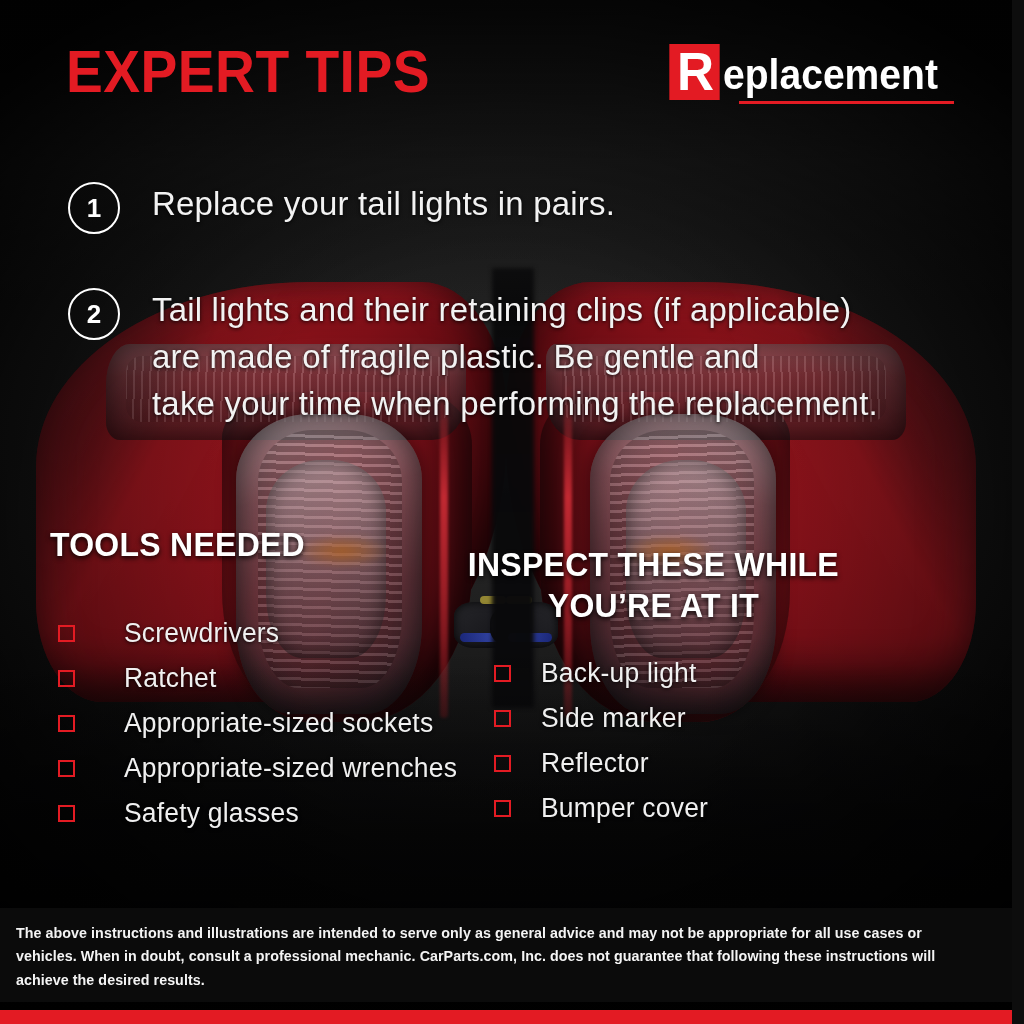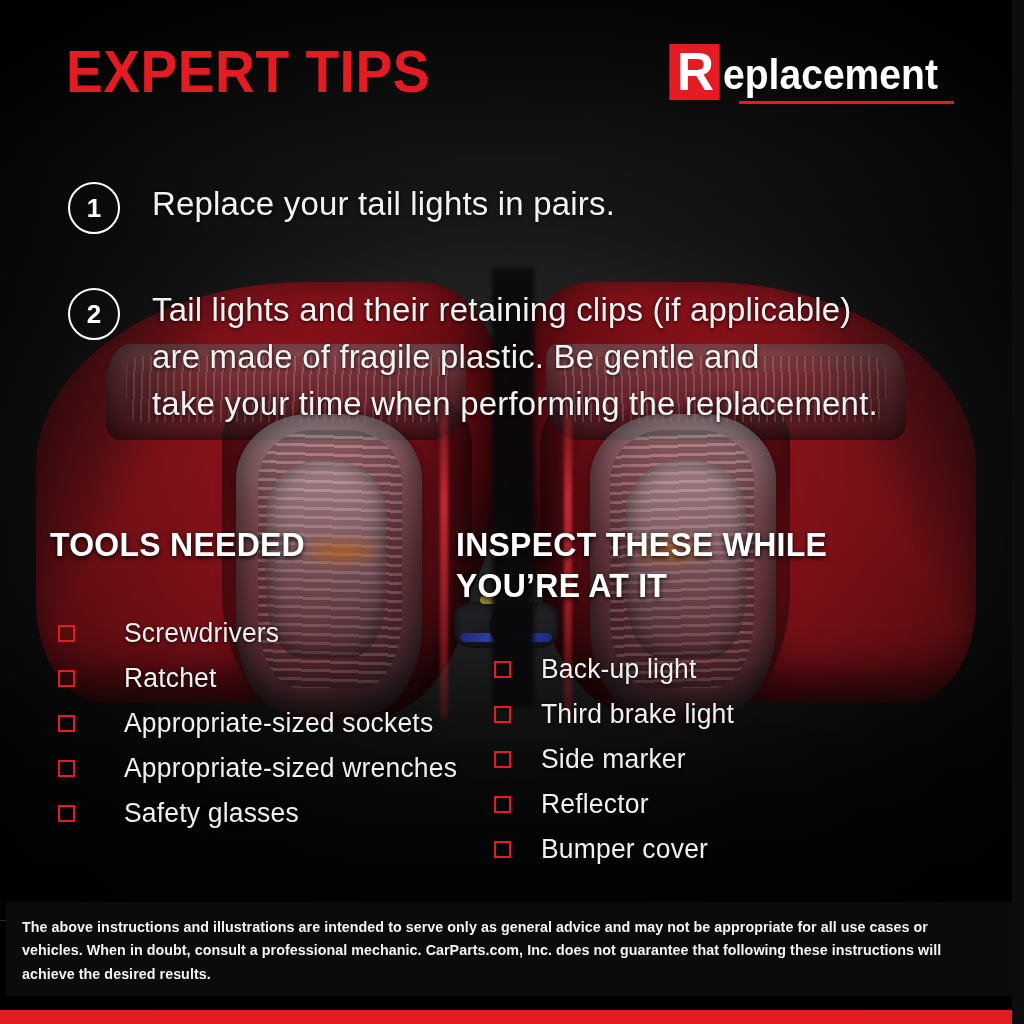--- a/index.html
+++ b/index.html
@@ -228,35 +228,35 @@
     letter-spacing:.2px;
     text-shadow:0 1px 4px rgba(0,0,0,.85);
     transform:scaleX(.97);
     transform-origin:left top;
     white-space:pre-line;
   }
 
   
   .col{position:absolute;}
   .col-tools{left:50px;top:524px;width:400px;}
-  .col-inspect{left:456px;top:524px;width:420px;}
+  .col-inspect{left:456px;top:544px;width:420px;text-align:center;}
   .col-head{
     color:#ffffff;
     font-family:"Liberation Sans Narrow","Liberation Sans",sans-serif;
     font-weight:bold;
     font-size:34px;
     line-height:1.22;
     letter-spacing:.3px;
     text-shadow:0 2px 6px rgba(0,0,0,.9);
     transform:scaleX(.94);
     transform-origin:left top;
     white-space:pre-line;
   }
   .col-tools .list{margin-top:46px;}
-  .col-inspect .list{margin-top:40px;}
+  .col-inspect .list{margin-top:24px;}
   .list-item{
     display:flex;align-items:center;
     height:45px;
   }
   .bullet{
     width:13px;height:13px;flex:0 0 13px;
     border:2px solid #e31b23;
     background:transparent;
     margin-right:31px;
   }
@@ -271,25 +271,24 @@
     text-shadow:0 1px 4px rgba(0,0,0,.85);
     transform:scaleX(.98);
     transform-origin:left center;
     white-space:nowrap;
   }
   .col-tools .list-item{margin-left:8px;gap:18px;}
   .col-inspect .list-item{margin-left:38px;}
 
   
   .footer{
-    position:absolute;left:0;right:0;bottom:28px;
+    position:absolute;left:0;right:0;bottom:22px;
     background:#0b0b0b;
     padding:14px 16px 10px 16px;
     z-index:25;
-    margin-left:6px;
   }
   .footer p{
     margin:0;
     color:#f4f4f4;
     font-family:"Liberation Sans Narrow","Liberation Sans",sans-serif;
     font-weight:bold;
     font-size:14.5px;
     line-height:1.62;
     letter-spacing:.05px;
     transform:scaleX(.985);
@@ -385,24 +384,20 @@
     <div class="col col-inspect">
       <div class="col-head">INSPECT THESE WHILE
 YOU’RE AT IT</div>
       <div class="list">
         <div class="list-item">
           <span class="bullet"></span>
           <span class="item-label">Back-up light</span>
         </div>
         <div class="list-item">
           <span class="bullet"></span>
-          <span class="item-label">Third brake light</span>
-        </div>
-        <div class="list-item">
-          <span class="bullet"></span>
           <span class="item-label">Side marker</span>
         </div>
         <div class="list-item">
           <span class="bullet"></span>
           <span class="item-label">Reflector</span>
         </div>
         <div class="list-item">
           <span class="bullet"></span>
           <span class="item-label">Bumper cover</span>
         </div>

